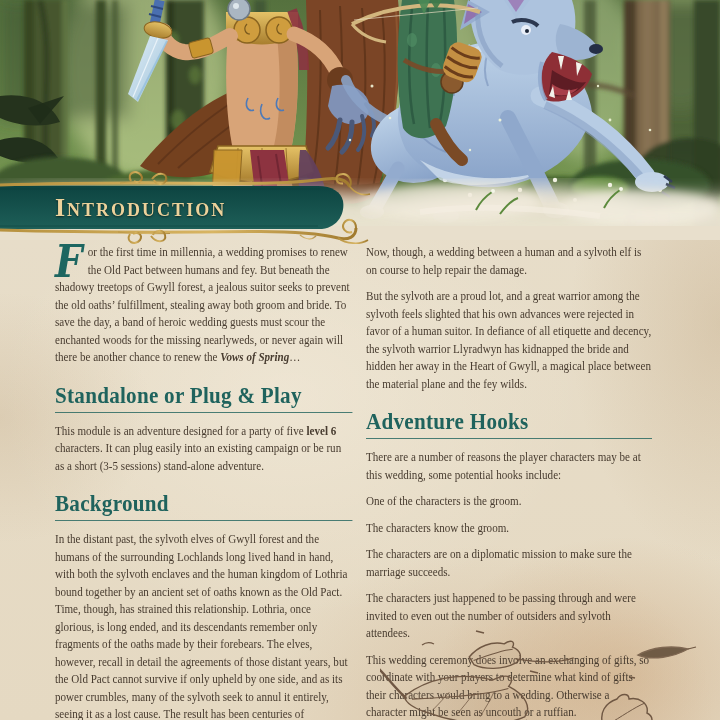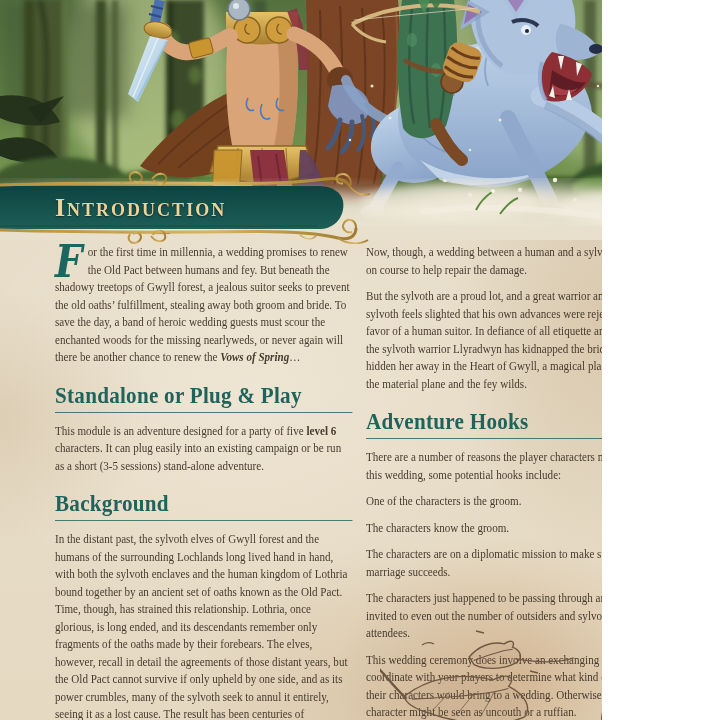--- a/index.html
+++ b/index.html
@@ -1,17 +1,17 @@
 <!DOCTYPE html>
 <html><head>
 <meta charset="utf-8">
 <style>
   html,body{margin:0;padding:0;}
   .page{
-    position:relative;width:602px;height:720px;overflow:hidden;
+    position:relative;width:720px;height:720px;overflow:hidden;
     font-family:"Liberation Serif",serif;
     background:
       radial-gradient(ellipse 260px 200px at 86% 94%, rgba(198,156,112,.45), rgba(198,156,112,0) 70%),
       radial-gradient(ellipse 320px 240px at 68% 99%, rgba(190,150,108,.32), rgba(190,150,108,0) 70%),
       radial-gradient(ellipse 200px 320px at 100% 45%, rgba(180,148,106,.28), rgba(180,148,106,0) 75%),
       radial-gradient(ellipse 220px 180px at 0% 58%, rgba(182,152,112,.22), rgba(182,152,112,0) 70%),
       radial-gradient(ellipse 420px 320px at 40% 55%, rgba(255,250,238,.30), rgba(255,250,238,0) 70%),
       linear-gradient(#e8dfcc,#e5d9c2);
   }
   .art{position:absolute;left:0;top:0;width:720px;height:240px;}

